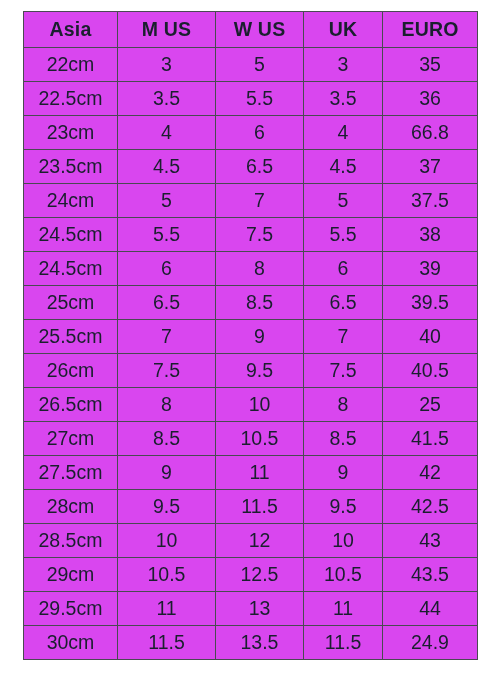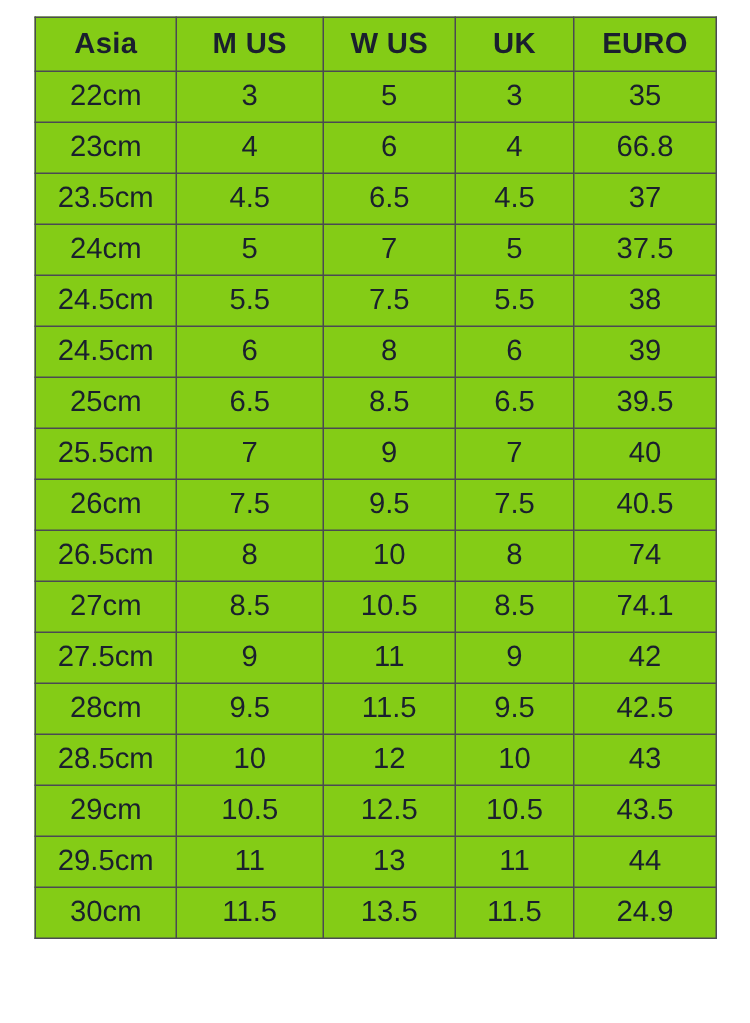--- a/index.html
+++ b/index.html
@@ -19,21 +19,21 @@
     position: absolute;
     left: 23px;
     top: 11px;
     width: 454px;
   }
 
   table.size-chart {
     width: 454px;
     border-collapse: collapse;
     table-layout: fixed;
-    background: #84cc16;
+    background: #d946ef;
   }
 
   table.size-chart col.c-asia  { width: 94px; }
   table.size-chart col.c-mus   { width: 98px; }
   table.size-chart col.c-wus   { width: 88px; }
   table.size-chart col.c-uk    { width: 79px; }
   table.size-chart col.c-euro  { width: 95px; }
 
   table.size-chart th,
   table.size-chart td {
@@ -82,20 +82,27 @@
     </thead>
     <tbody id="size-chart-body">
         <tr>
           <td>22cm</td>
           <td>3</td>
           <td>5</td>
           <td>3</td>
           <td>35</td>
         </tr>
         <tr>
+          <td>22.5cm</td>
+          <td>3.5</td>
+          <td>5.5</td>
+          <td>3.5</td>
+          <td>36</td>
+        </tr>
+        <tr>
           <td>23cm</td>
           <td>4</td>
           <td>6</td>
           <td>4</td>
           <td>66.8</td>
         </tr>
         <tr>
           <td>23.5cm</td>
           <td>4.5</td>
           <td>6.5</td>
@@ -142,28 +149,28 @@
           <td>7.5</td>
           <td>9.5</td>
           <td>7.5</td>
           <td>40.5</td>
         </tr>
         <tr>
           <td>26.5cm</td>
           <td>8</td>
           <td>10</td>
           <td>8</td>
-          <td>74</td>
+          <td>25</td>
         </tr>
         <tr>
           <td>27cm</td>
           <td>8.5</td>
           <td>10.5</td>
           <td>8.5</td>
-          <td>74.1</td>
+          <td>41.5</td>
         </tr>
         <tr>
           <td>27.5cm</td>
           <td>9</td>
           <td>11</td>
           <td>9</td>
           <td>42</td>
         </tr>
         <tr>
           <td>28cm</td>

